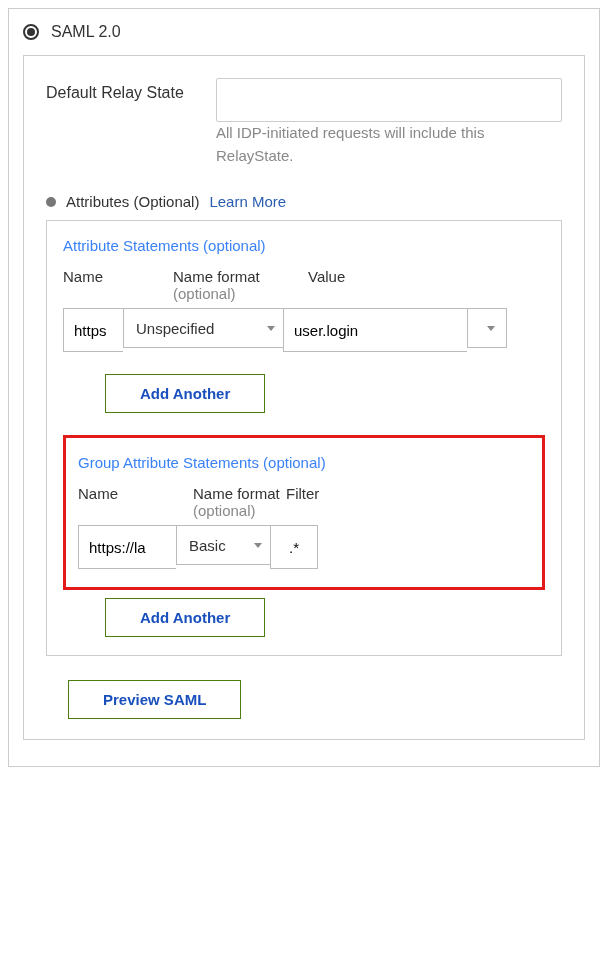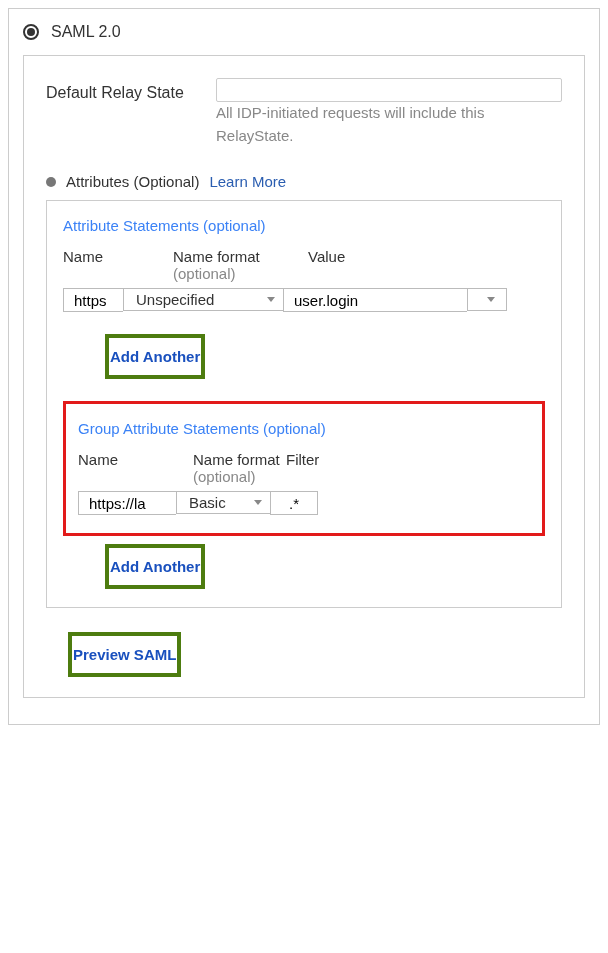--- a/index.html
+++ b/index.html
@@ -27,21 +27,21 @@
   .panel {
     border:1px solid #ccc;
     padding:22px 22px 20px 22px;
     position:relative;
   }
   .relay-row { display:flex; gap:20px; margin-bottom:26px; }
   .relay-label { width:150px; padding-top:6px; color:#333; font-size:16px; }
   .relay-right { flex:1; display:flex; flex-direction:column; }
   input.txt, .sel {
     border:1px solid #bbb; background:#fff; font:inherit; font-size:15px;
-    padding:8px 10px; height:24px;
+    padding:8px 10px; height:44px;
   }
   .relay-right input.txt { border:1px solid #ccc; border-radius:2px; }
   .help { color:#888; font-size:15px; line-height:1.5; }
   .attr-head { display:flex; align-items:center; gap:10px; margin-bottom:10px; }
   .dot {
     width:10px; height:10px; border-radius:50%;
     background:#777; display:inline-block;
   }
   .attr-head-label { color:#333; }
   .link { color:#2a5db0; cursor:pointer; }
@@ -53,21 +53,21 @@
   .section-title { margin:0 0 14px 0; font-size:15px; color:#3b82f6; }
   .col-headers { display:flex; gap:0; margin-bottom:6px; }
   .col { font-size:15px; color:#333; }
   .col-name  { width:110px; }
   .col-fmt   { width:135px; }
   .col-val   { flex:1; }
   .col-name2 { width:115px; }
   .col-fmt2  { width:93px; }
   .col-filter{ flex:1; }
   .input-row { display:flex; margin-top:4px; }
-  .input-row > * { height:23px; }
+  .input-row > * { height:40px; }
   .input-row .txt, .input-row .sel {
     border:1px solid #bbb;
   }
   .txt.name1  { width:60px; border-right:none; }
   .sel.fmt1   { width:160px; border-right:none; }
   .txt.val1   { width:184px; border-right:none; }
   .btn-caret1 { width:40px; }
   .txt.name2  { width:98px;  border-right:none; }
   .sel.fmt2   { width:94px;  border-right:none; }
   .sel.filter2{ width:172px; border-right:none; }
@@ -83,21 +83,21 @@
     border-top:5px solid #888;
     margin-left:8px;
     flex-shrink:0;
   }
   .btn-caret1 {
     border:1px solid #bbb; display:flex; align-items:center; justify-content:center;
     background:#fff; cursor:pointer;
   }
   .add-btn {
     display:inline-block; color:#1950be; font-weight:600;
-    border:4px solid #4d7c0f; padding:10px 1px; cursor:pointer;
+    border:1px solid #4d7c0f; padding:10px 34px; cursor:pointer;
     font-size:15px; background:#fff;
   }
   .add-wrap { padding-left:42px; margin-top:22px; }
   .group-block {
     border:3px solid #e21a1a;
     padding:16px 16px 18px 12px;
     margin-top:22px; margin-bottom:8px;
   }
   .add-wrap2 { padding-left:42px; margin-top:8px; }
   .preview-wrap { margin-top:24px; padding-left:22px; }

